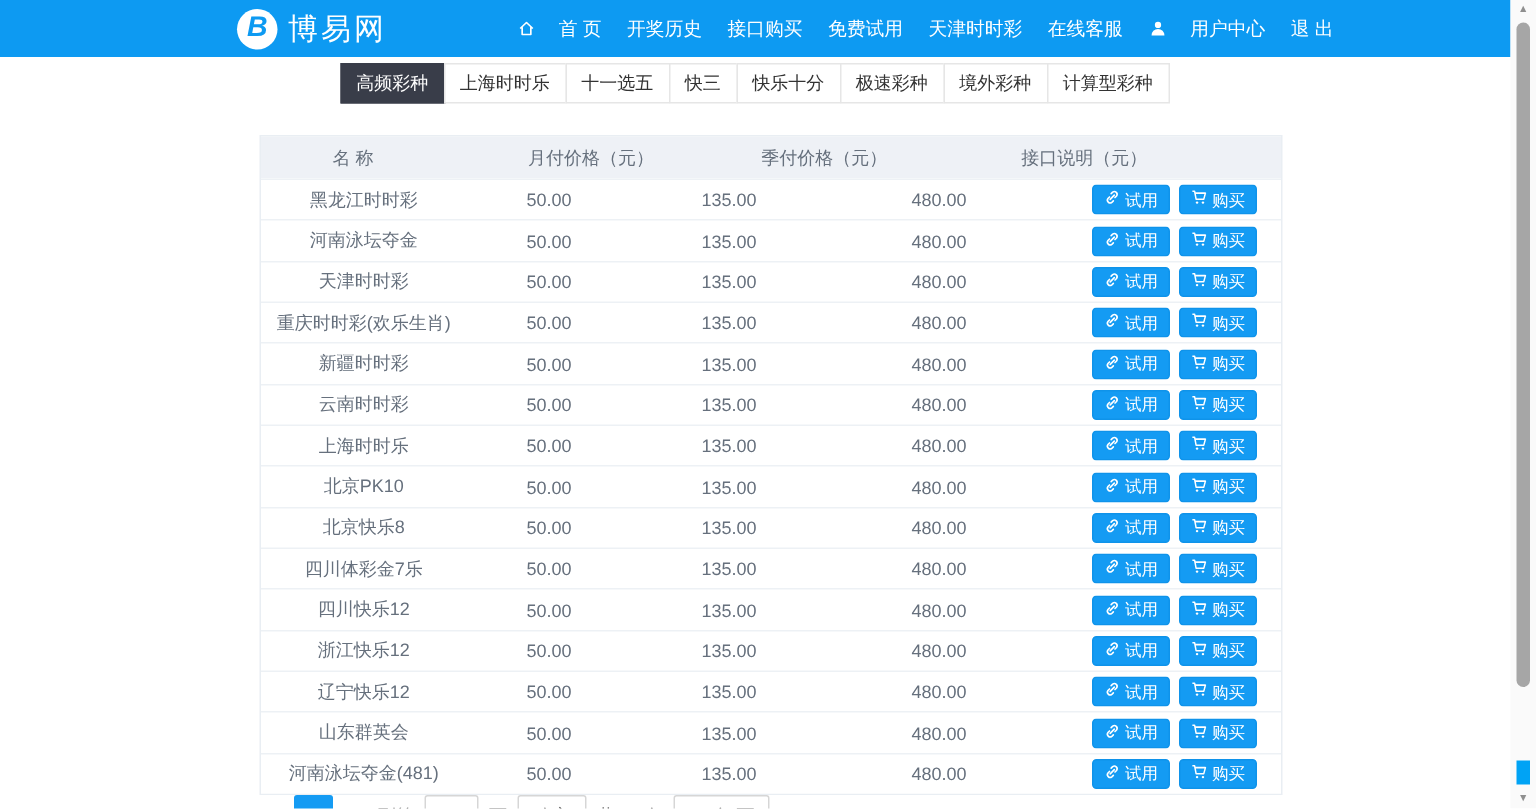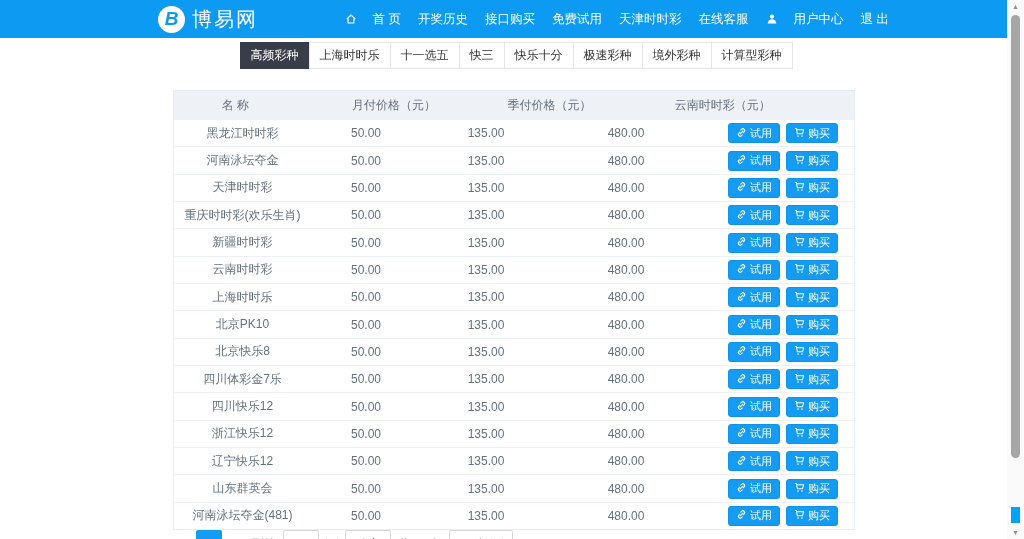--- a/index.html
+++ b/index.html
@@ -16,21 +16,21 @@
   .logo-circle { width:27px; height:27px; border-radius:50%; background:#fff;
     color:#0d9af2; font-weight:bold; font-style:italic; font-size:19px;
     display:flex; align-items:center; justify-content:center; }
   .brand-name { color:#fff; font-size:20px; font-weight:normal; letter-spacing:2px; }
   .nav-menu { display:flex; align-items:center; gap:17px; }
   .nav-item { display:flex; align-items:center; gap:16px; color:#fff;
     font-size:12.5px; text-decoration:none; cursor:pointer; white-space:nowrap; }
   .nav-icon { display:flex; align-items:center; }
 
   
-  .tabs { position:absolute; left:13px; top:42px; width:1007px; display:flex;
+  .tabs { position:absolute; left:0; top:42px; width:1007px; display:flex;
     justify-content:center; }
   .tab { height:27px; line-height:25px; padding:0 10px; font-size:12px;
     background:#fff; color:#333; border:1px solid #e6e6e6; margin-left:-1px;
     cursor:pointer; font-family:inherit; white-space:nowrap; }
   .tab.active { background:#393d49; border-color:#393d49; color:#fff; }
 
   
   .table-wrap { position:absolute; left:173px; top:90px; width:682px;
     border:1px solid #e9eef3; }
   .thead { display:flex; height:28px; background:#eef1f6; align-items:center;gap:48px; }
@@ -149,21 +149,21 @@
   <button class="tab">境外彩种</button>
 
   <button class="tab">计算型彩种</button>
 </div>
 
   <div class="table-wrap">
     <div class="thead">
       <div class="td c1 th">名 称</div>
       <div class="td c2 th">月付价格（元）</div>
       <div class="td c3 th">季付价格（元）</div>
-      <div class="td c4 th">云南时时彩（元）</div>
+      <div class="td c4 th">接口说明（元）</div>
       <div class="td c5 th"></div>
     </div>
     <div id="tbody">
   <div class="tr">
     <div class="td c1 name">黑龙江时时彩</div>
     <div class="td c2 m">50.00</div>
     <div class="td c3 q">135.00</div>
     <div class="td c4 y">480.00</div>
     <div class="td c5">
       <button class="btn try">

